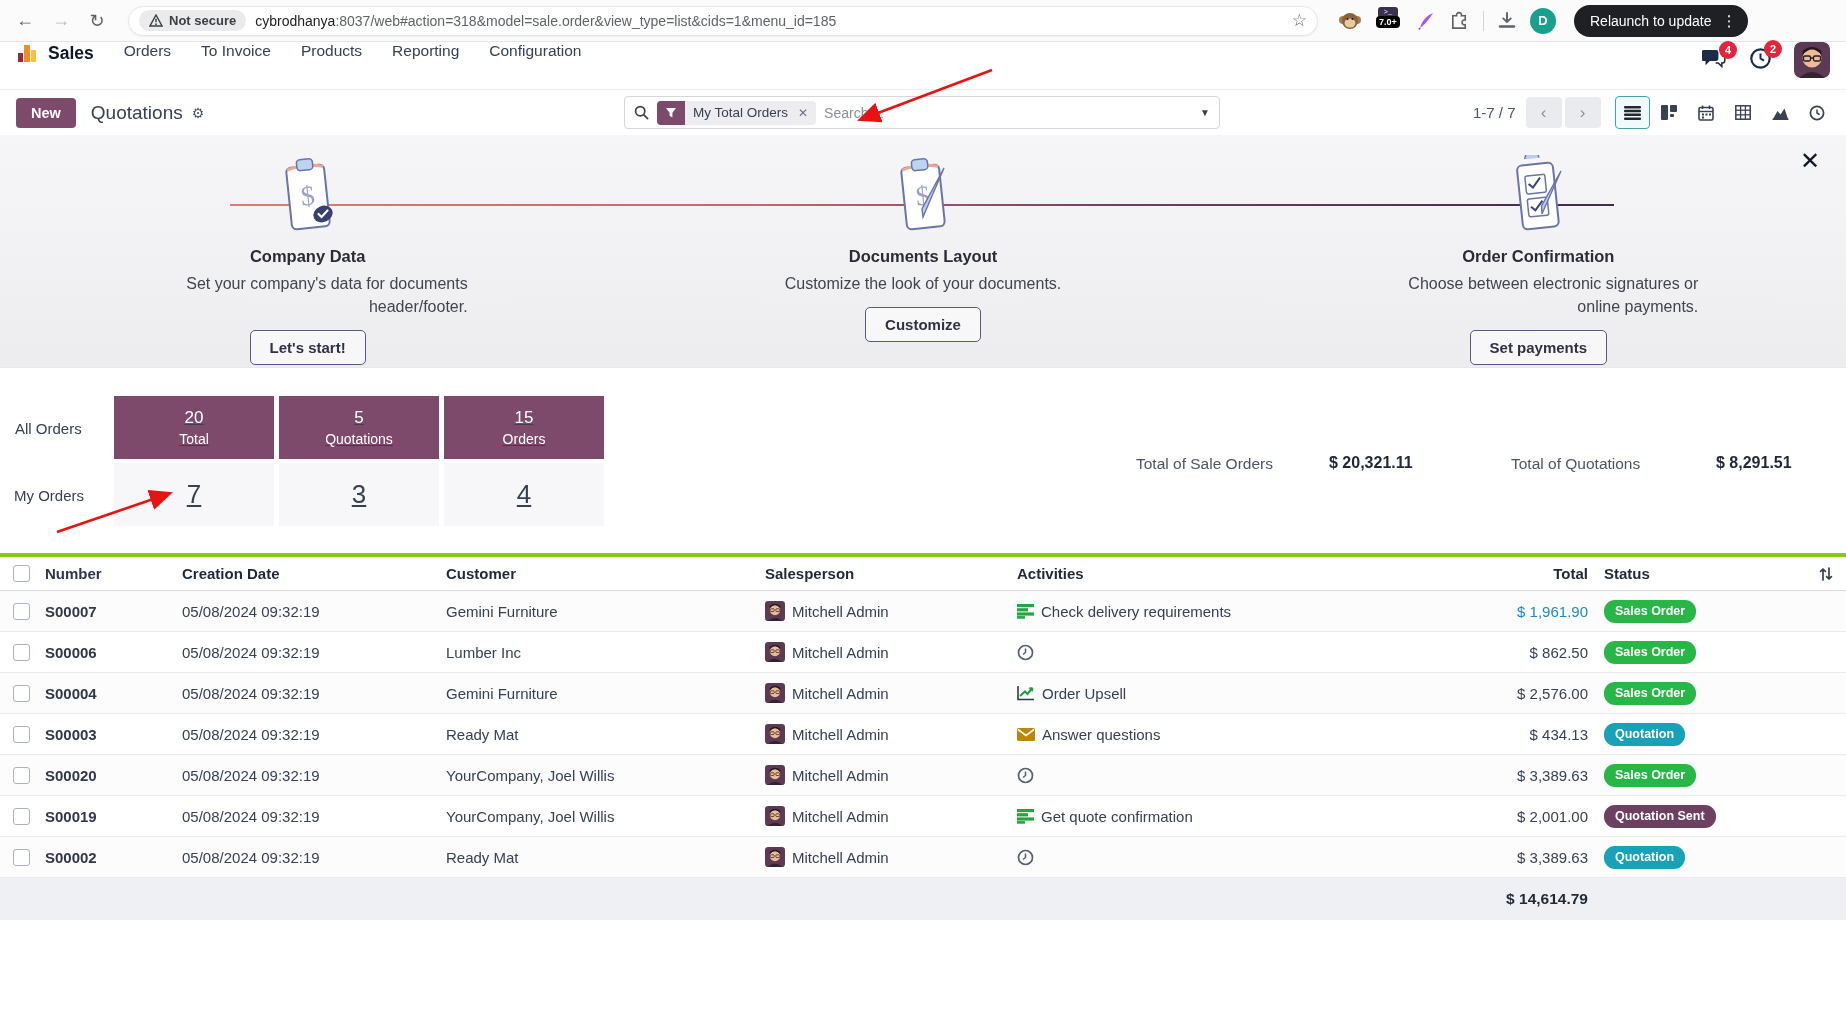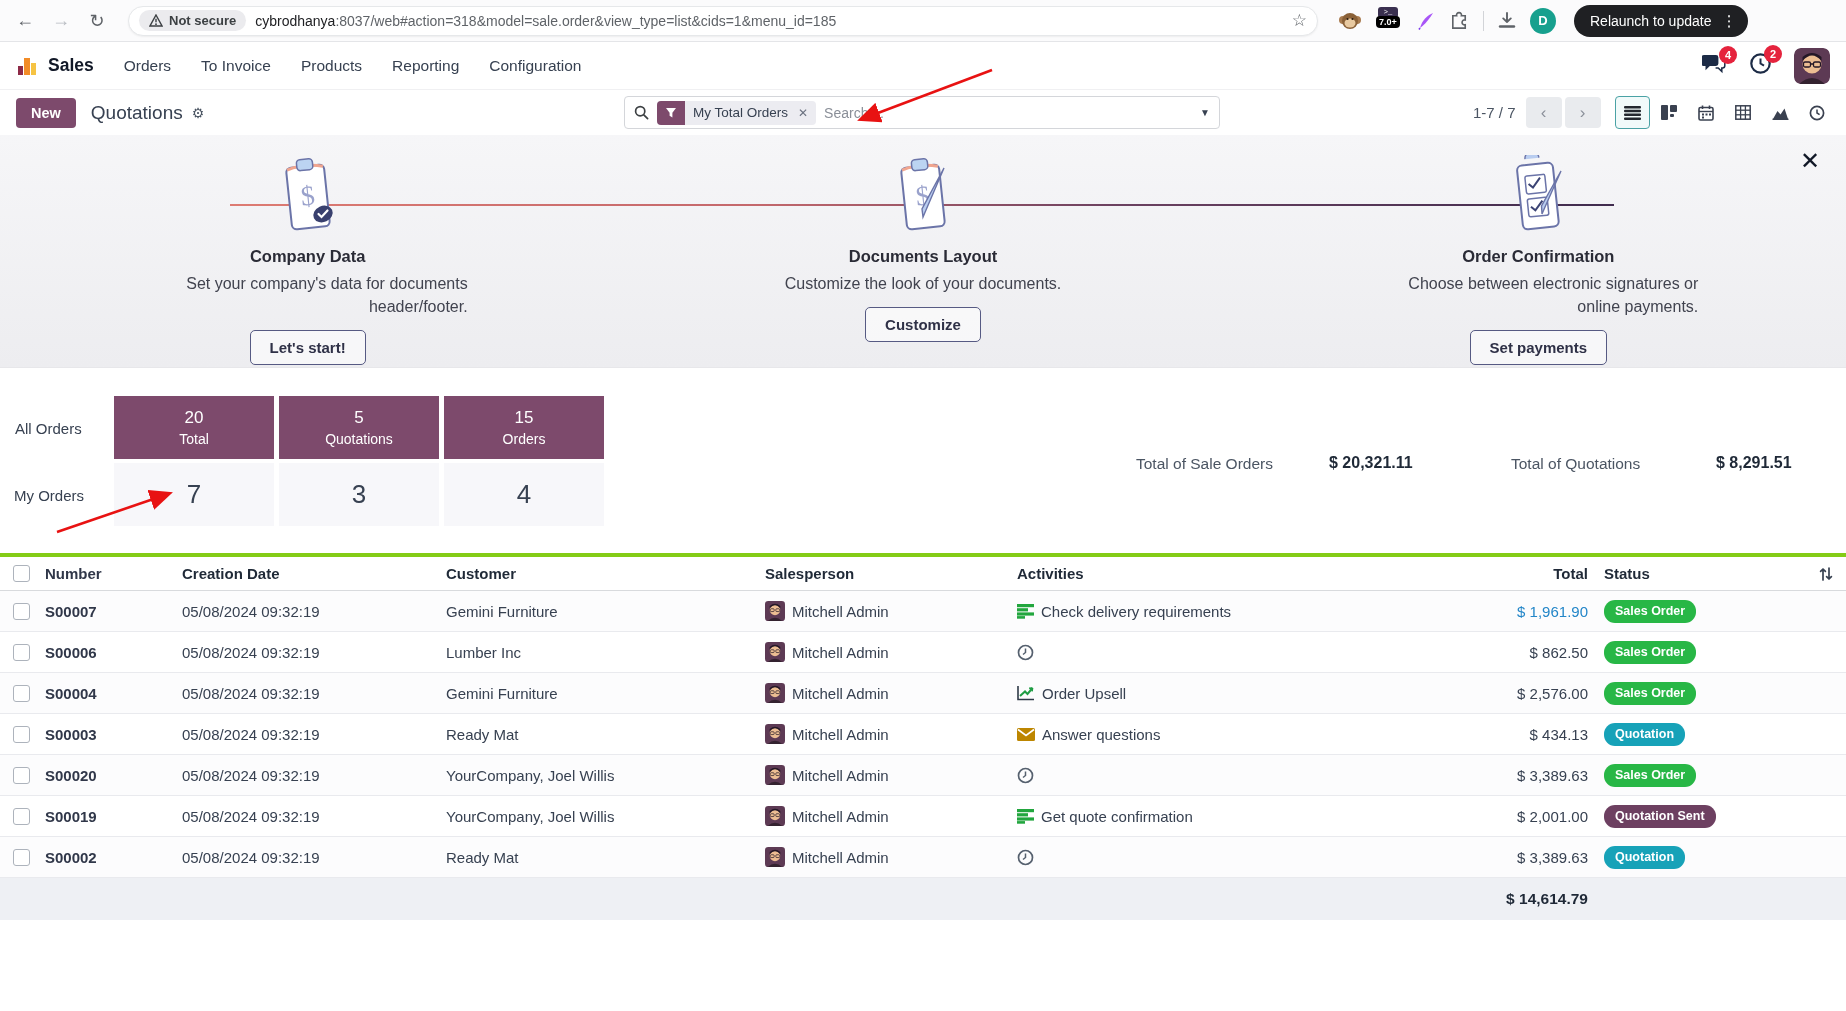--- a/index.html
+++ b/index.html
@@ -29,21 +29,21 @@
   .ext-badge .ver { margin-top:-2px; background:#000000; color:#fff; font-size:9px; font-weight:700;
     border-radius:4px; padding:1px 3px; }
   .chrome-sep { width:1px; height:20px; background:#d2d4d8; }
   .avatar-d { width:26px; height:26px; border-radius:50%; background:#17a08e; color:#fff;
     font-size:13px; font-weight:700; display:flex; align-items:center; justify-content:center; }
   .relaunch-pill { margin-left:12px; height:32px; background:#1f2023; color:#fff; border-radius:16px;
     display:flex; align-items:center; gap:10px; padding:0 12px 0 16px; font-size:14px; }
   .relaunch-pill .kebab { font-size:15px; letter-spacing:0; }
 
   
-  .odoo-nav { height:48px; background:#fff; display:flex; align-items:center; padding:0 16px;
+  .odoo-nav { height:48px; background:#fff; display:flex; align-items:flex-start; padding:0 16px;
     border-bottom:1px solid #f0f0f2; }
   .brand { display:flex; align-items:center; gap:10px; }
   .app-name { font-size:17.5px; font-weight:700; color:#111827; }
   .top-menus { display:flex; gap:30px; margin-left:30px; }
   .top-menu { font-size:15.5px; color:#374151; cursor:pointer; }
   .nav-right { margin-left:auto; display:flex; align-items:center; gap:22px; }
   .icon-badge-wrap { position:relative; }
   .count-badge { position:absolute; top:-7px; right:-10px; min-width:18px; height:18px; background:#e5233d;
     color:#fff; border-radius:9px; font-size:11px; font-weight:700; display:flex; align-items:center;
     justify-content:center; padding:0 4px; }
@@ -91,21 +91,21 @@
   .ob-btn { margin-top:12px; background:rgba(255,255,255,.55); border:1px solid #565a83; border-radius:5px;
     padding:8px 19px; font-size:15px; font-weight:600; color:#2f3147; font-family:inherit; cursor:pointer; }
   .ob-close { position:absolute; top:14px; right:26px; font-size:24px; color:#111827; cursor:pointer;
     line-height:1; z-index:2; }
 
   
   .dashboard { position:relative; height:185px; background:#fff; }
   .dash-label { position:absolute; font-size:15px; color:#374151; }
   .dash-label.all { left:15px; top:52px; }
   .dash-label.mine { left:14px; top:119px; }
-  .box-row { position:absolute; left:114px; display:flex; gap:5px; }
+  .box-row { position:absolute; left:114px; display:flex; gap:5px;text-decoration:underline; }
   .box-row.r1 { top:28px; }
   .box-row.r2 { top:95px; }
   .pbox { width:160px; height:63px; background:#7d4a6c; color:#fff; display:flex; flex-direction:column;
     align-items:center; justify-content:center; cursor:pointer; }
   .pbox .v { font-size:17px; }
   .pbox .c { font-size:14px; margin-top:3px; }
   .lbox { width:160px; height:63px; background:#f7f7fa; color:#374151; font-size:26px;
     display:flex; align-items:center; justify-content:center; cursor:pointer; }
   .dash-total-label { position:absolute; top:87px; font-size:15.5px; color:#4b5563; }
   .dash-total-amount { position:absolute; top:86px; font-size:16px; font-weight:700; color:#1f2937; }

